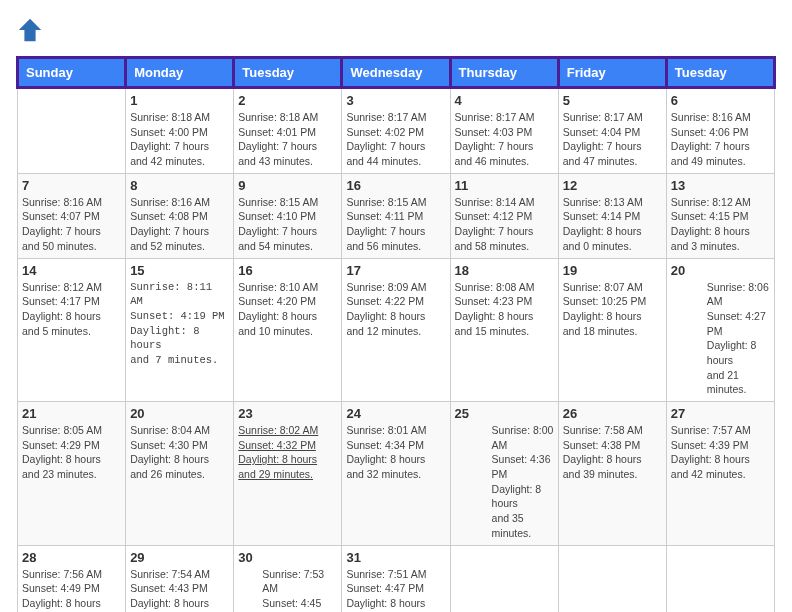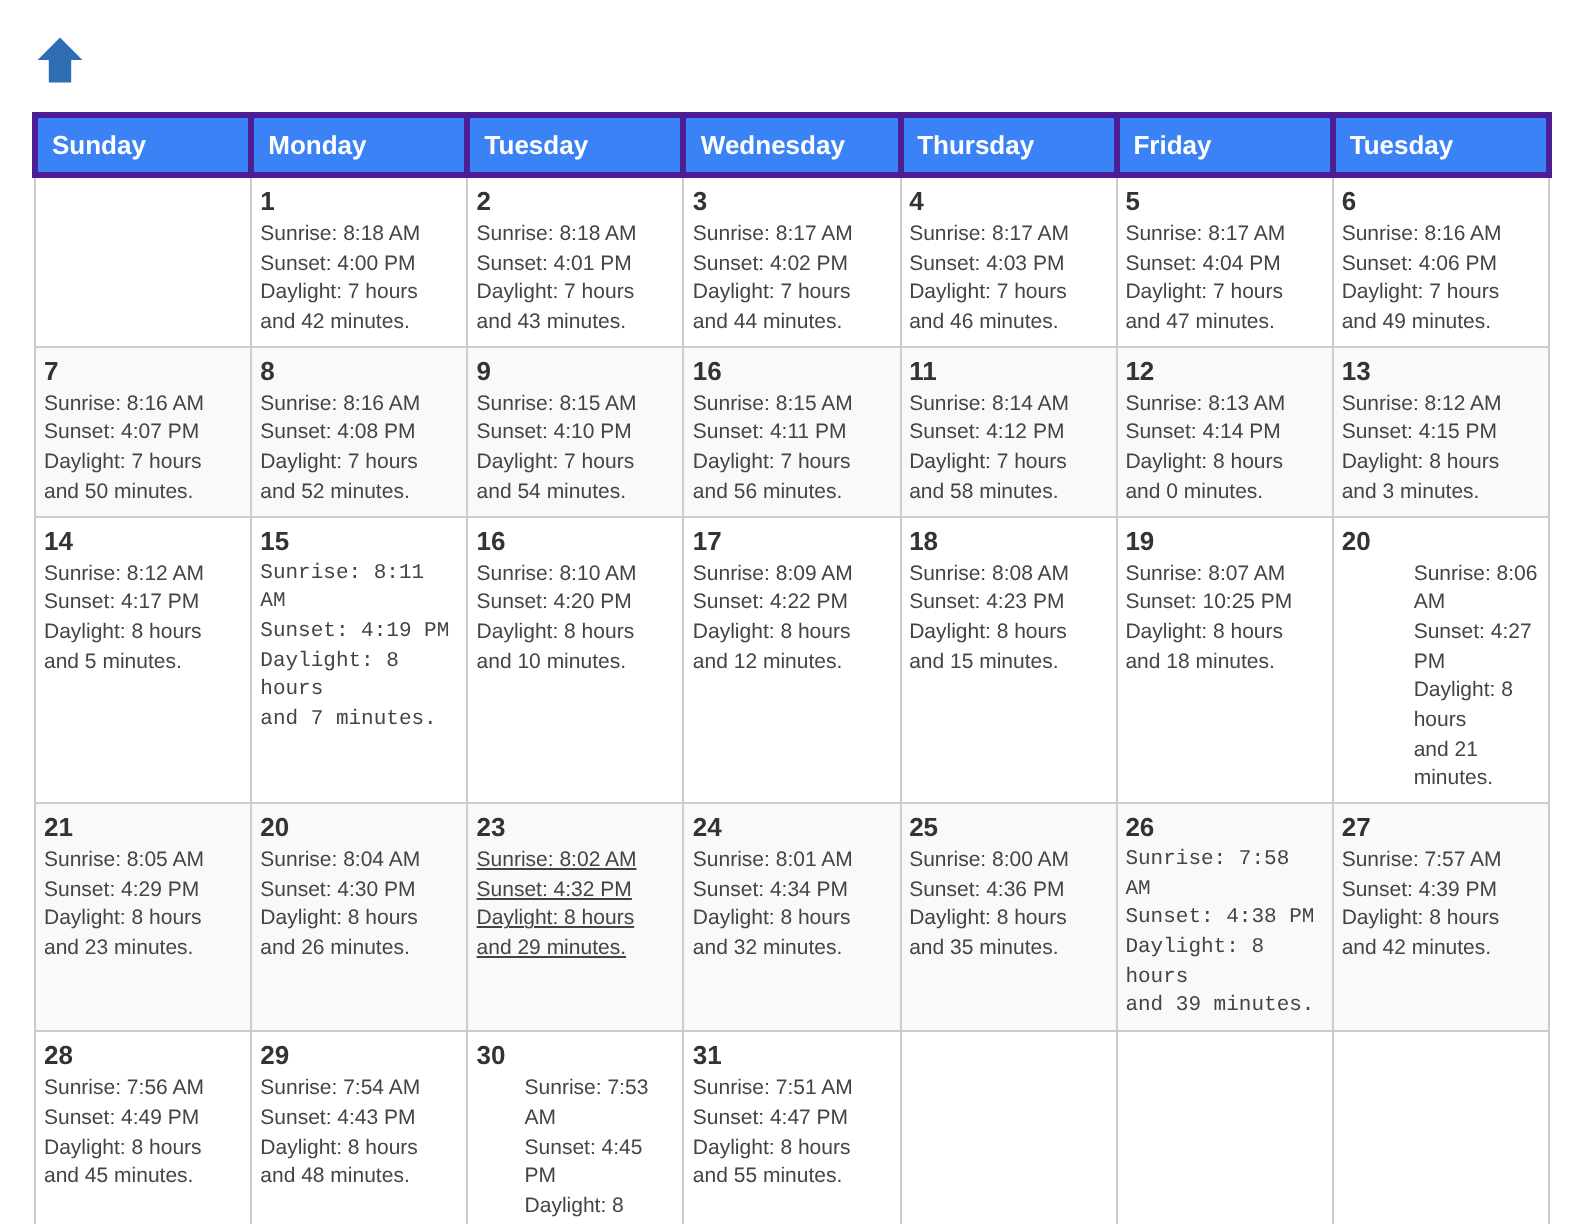--- a/index.html
+++ b/index.html
@@ -290,28 +290,28 @@
         </td>
         <td>
           <span class="day-number">24</span>
           <div class="day-info" style="white-space: pre-line;">Sunrise: 8:01 AM
 Sunset: 4:34 PM
 Daylight: 8 hours
 and 32 minutes.</div>
         </td>
         <td>
           <span class="day-number">25</span>
-          <div class="day-info" style="white-space: pre-line;">Sunrise: 8:00 AM
+          <div class="day-info" style="white-space: pre-line; margin-left: 37px;">Sunrise: 8:00 AM
 Sunset: 4:36 PM
 Daylight: 8 hours
 and 35 minutes.</div>
         </td>
         <td>
           <span class="day-number">26</span>
-          <div class="day-info" style="white-space: pre-line; font-family: Liberation Mono, monospace;">Sunrise: 7:58 AM
+          <div class="day-info" style="white-space: pre-line;">Sunrise: 7:58 AM
 Sunset: 4:38 PM
 Daylight: 8 hours
 and 39 minutes.</div>
         </td>
         <td>
           <span class="day-number">27</span>
           <div class="day-info" style="white-space: pre-line;">Sunrise: 7:57 AM
 Sunset: 4:39 PM
 Daylight: 8 hours
 and 42 minutes.</div>

